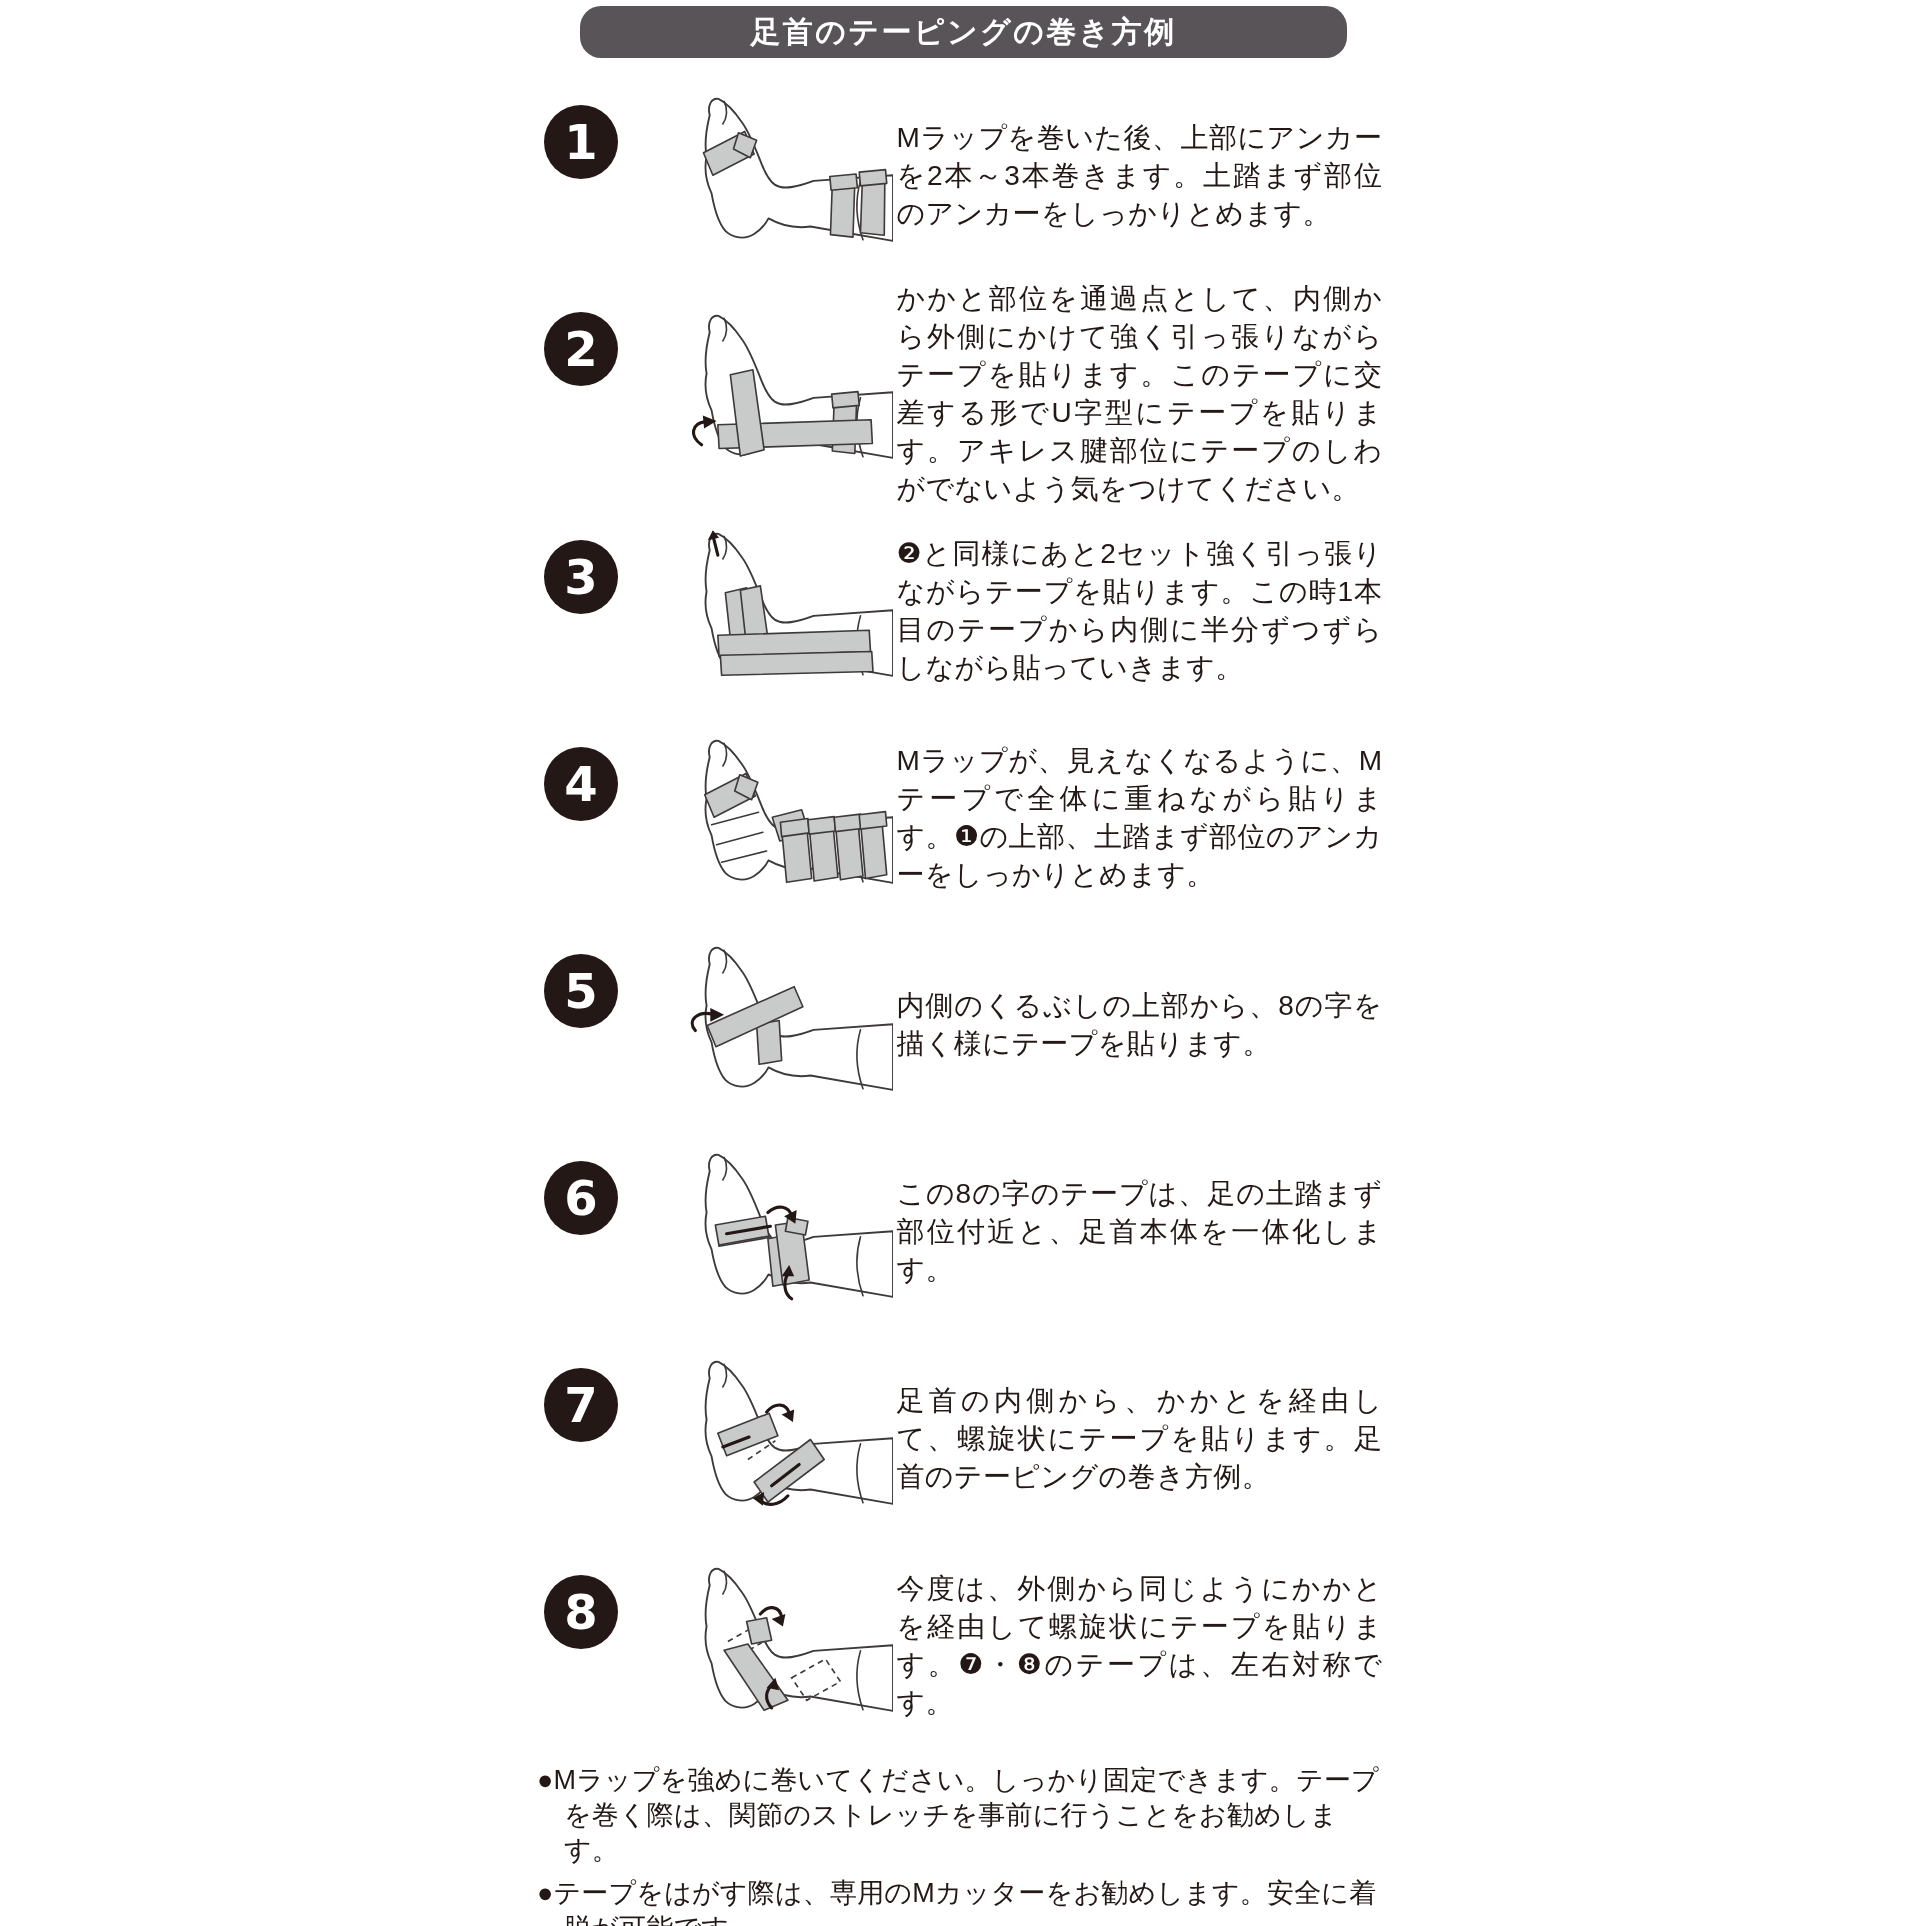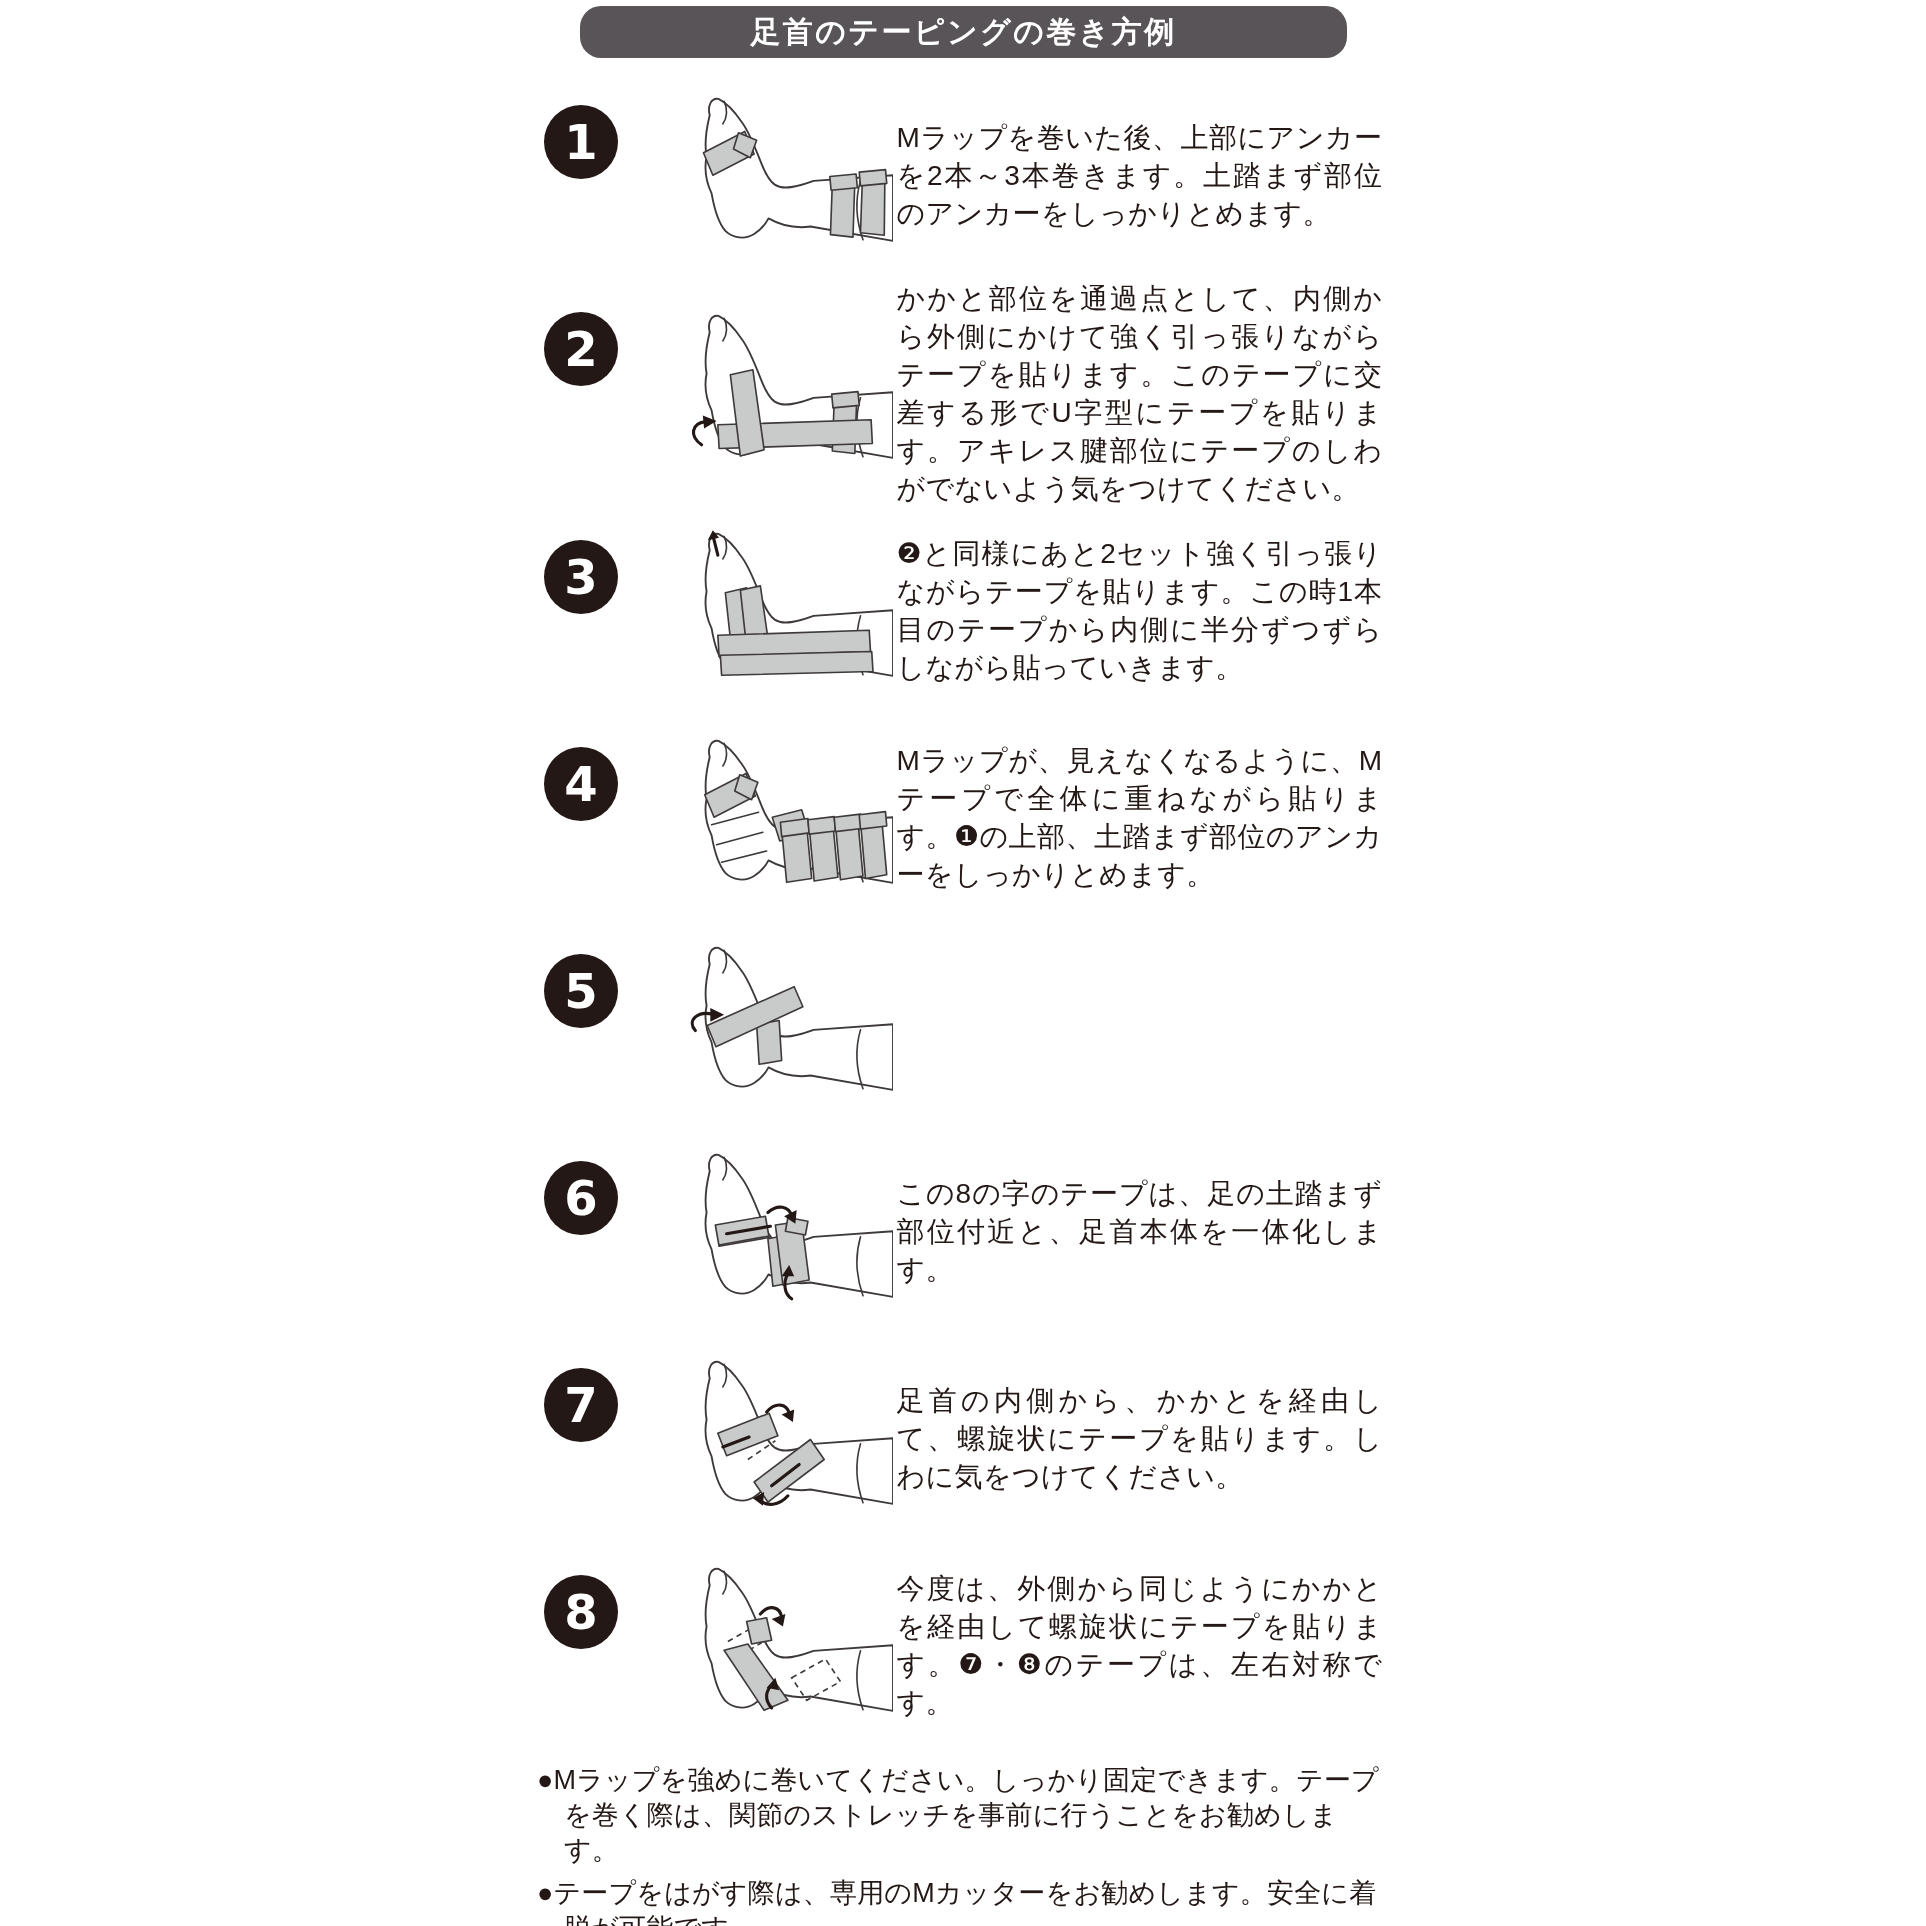--- a/index.html
+++ b/index.html
@@ -157,20 +157,21 @@
 
     <div class="step-row">
       <div class="badge">5</div>
       <svg class="illo" width="269" height="163" viewBox="0 0 430 260">
         <use href="#footBase"></use>
         <polygon class="tape" points="212,128 248,122 252,186 216,192"></polygon>
         <polygon class="tape" points="133,130 272,68 286,100 147,164"></polygon>
         <path class="arrow" d="M114,138 C100,122 118,106 142,112"></path>
         <polygon class="ahead" points="138,102 160,113 138,124"></polygon>
       </svg>
+      <div class="step-text">内側のくるぶしの上部から、8の字を描く様にテープを貼ります。</div>
     </div>
 
     <div class="step-row">
       <div class="badge">6</div>
       <svg class="illo" width="269" height="163" viewBox="0 0 430 260">
         <use href="#footBase"></use>
         <polygon class="tape" points="146,118 226,104 232,138 152,152"></polygon>
         <path class="detail" d="M152,150 L230,136"></path>
         <polygon class="tape" points="230,140 262,134 270,210 238,216"></polygon>
         <polygon class="tape" points="242,118 284,112 296,206 254,214"></polygon>
@@ -191,21 +192,21 @@
         <polygon class="tape" points="150,120 232,88 246,124 164,156"></polygon>
         <path class="arrow" d="M200,126 L158,142"></path>
         <path class="dash" d="M198,162 L242,132 M208,198 L254,166"></path>
         <polygon class="tape" points="208,198 298,130 320,162 230,230"></polygon>
         <path class="arrow" d="M280,170 L236,204"></path>
         <path class="arrow" d="M228,86 C242,70 260,72 264,88"></path>
         <polygon class="ahead" points="252,90 270,102 272,82"></polygon>
         <path class="arrow" d="M262,220 C248,236 228,238 216,226"></path>
         <polygon class="ahead" points="224,214 206,224 222,236"></polygon>
       </svg>
-      <div class="step-text">足首の内側から、かかとを経由して、螺旋状にテープを貼ります。しわに気をつけてください。</div>
+      <div class="step-text">足首の内側から、かかとを経由して、螺旋状にテープを貼ります。足首のテーピングの巻き方例。</div>
     </div>
 
     <div class="step-row">
       <div class="badge">8</div>
       <svg class="illo" width="269" height="163" viewBox="0 0 430 260">
         <use href="#footBase"></use>
         <path class="dash" d="M166,122 L212,96 M172,152 L220,124"></path>
         <polygon class="tape" points="196,90 228,84 236,120 204,126"></polygon>
         <polygon class="tape" points="160,136 198,126 262,216 224,232"></polygon>
         <polygon class="dash" points="268,180 322,150 346,186 292,216"></polygon>

